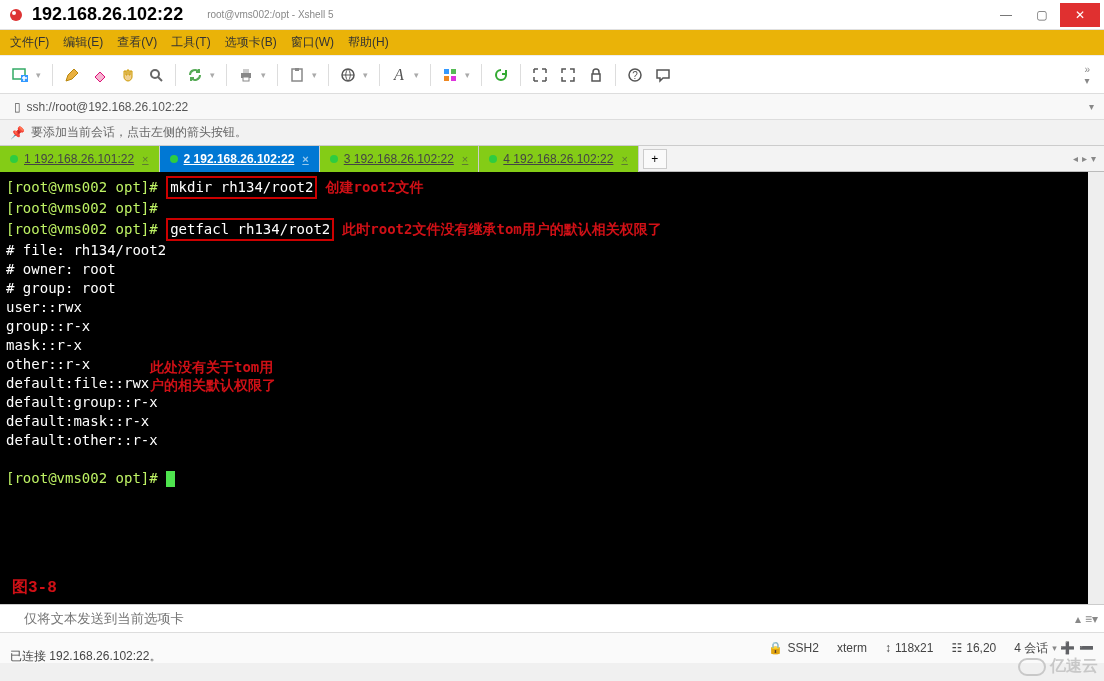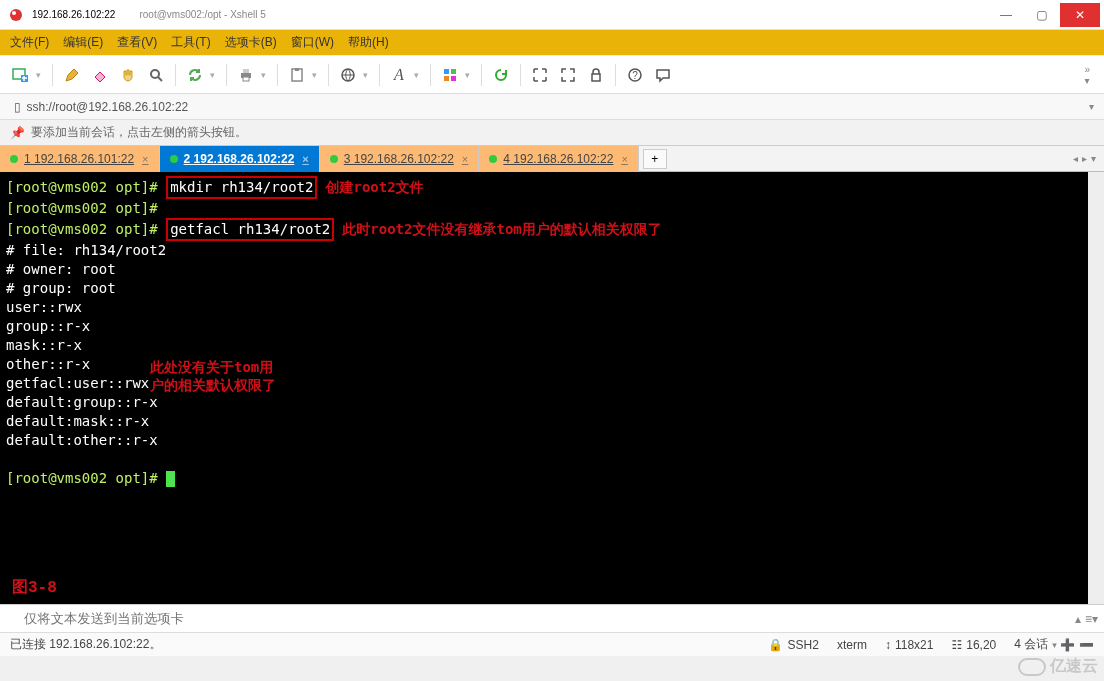--- a/index.html
+++ b/index.html
@@ -1,20 +1,20 @@
 <!DOCTYPE html>
 <html><head>
 <meta charset="utf-8">
 <style>
 * { margin: 0; padding: 0; box-sizing: border-box; }
 body { font-family: "Microsoft YaHei", Arial, sans-serif; font-size: 12px; background: #f0f0f0; width: 1104px; height: 681px; overflow: hidden; position: relative; }
 
 .titlebar { height: 30px; background: #fff; border-bottom: 1px solid #e0e0e0; display: flex; align-items: center; padding: 0 4px; }
 .titlebar .app-logo { width: 16px; height: 16px; margin: 0 8px 0 4px; }
-.titlebar .title-main { font-weight: normal; font-size: 10px; }
+.titlebar .title-main { font-weight: bold; font-size: 18px; }
 .titlebar .title-sub { color: #888; margin-left: 24px; font-size: 10px; }
 .titlebar .win-btns { margin-left: auto; display: flex; }
 .titlebar .win-btn { width: 36px; height: 24px; display: flex; align-items: center; justify-content: center; color: #666; }
 .titlebar .close-btn { background: #e03030; color: #fff; width: 40px; }
 
 .menubar { height: 26px; background: #eab308; display: flex; align-items: center; padding: 0 10px; gap: 14px; border-bottom: 1px solid #eee; }
 .menubar .menu-item { color: #333; cursor: default; }
 
 .toolbar { height: 38px; background: #fff; display: flex; align-items: center; padding: 0 8px; gap: 2px; border-bottom: 1px solid #ddd; }
 .toolbar .btn { width: 26px; height: 26px; display: flex; align-items: center; justify-content: center; color: #555; }
@@ -23,21 +23,21 @@
 .toolbar .chevrons { margin-left: auto; color: #888; font-size: 10px; padding-right: 6px; }
 
 .urlbar { height: 26px; background: #f8f8f8; display: flex; align-items: center; padding: 0 10px 0 14px; color: #555; border-bottom: 1px solid #ddd; }
 .urlbar .url-icon { margin-right: 6px; }
 .urlbar .drop-right { margin-left: auto; color: #888; font-size: 10px; }
 
 .hintbar { height: 26px; background: #f2f2f2; display: flex; align-items: center; padding: 0 10px; border-bottom: 1px solid #ccc; color: #666; gap: 6px; }
 .hintbar .pin-icon { font-size: 12px; }
 
 .tabbar { height: 26px; background: #f3f3f3; display: flex; align-items: center; border-bottom: 1px solid #bbb; }
-.tabbar .tab { height: 26px; display: flex; align-items: center; padding: 0 10px; gap: 6px; border-right: 1px solid #ccc; background: #fdba74; color: #444; text-decoration: underline; }
+.tabbar .tab { height: 26px; display: flex; align-items: center; padding: 0 10px; gap: 6px; border-right: 1px solid #ccc; background: #84cc16; color: #444; text-decoration: underline; }
 .tabbar .tab.active { background: #0078d4; color: #fff; font-weight: bold; }
 .tabbar .tab .dot { width: 8px; height: 8px; border-radius: 50%; background: #2ecc40; }
 .tabbar .tab .close-x { font-size: 11px; color: inherit; opacity: 0.6; margin-left: 2px; }
 .tabbar .add-tab { width: 24px; text-align: center; border: 1px solid #ccc; background: #fafafa; height: 20px; line-height: 18px; margin-left: 4px; }
 .tabbar .nav-right { margin-left: auto; display: flex; gap: 4px; padding-right: 8px; color: #888; font-size: 10px; }
 
 .terminal {
   background: #000; color: #fff;
   font-family: "Consolas","Courier New",monospace;
   font-size: 14px; line-height: 19px;
@@ -51,21 +51,21 @@
 .terminal .cmdbox { border: 2px solid #c00; padding: 0 2px; display: inline-block; }
 .terminal .anno { color: #d01016; font-weight: bold; margin-left: 8px; }
 .terminal .anno2 { color: #d01016; font-weight: bold; position: absolute; left: 150px; margin-top: 48px; }
 .terminal .cursor { display: inline-block; width: 9px; height: 16px; background: #4ee44e; vertical-align: middle; }
 .terminal .fig-label { position: absolute; left: 12px; bottom: 6px; color: #d01016; font-weight: bold; font-size: 16px; }
 
 .inputbar { height: 28px; background: #fff; display: flex; align-items: center; border-top: 1px solid #ccc; padding: 0; }
 .inputbar input { flex: 1; border: none; padding: 0 24px; height: 100%; color: #888; outline: none; background: #fff; }
 .inputbar .inp-btns { display: flex; gap: 4px; padding: 0 6px; color: #888; }
 
-.statusbar { height: 24px; background: #fafafa; display: flex; align-items: center; padding: 1px 10px; border-top: 1px solid #ddd; font-size: 12px; color: #444; gap: 18px; }
+.statusbar { height: 24px; background: #fafafa; display: flex; padding: 15px 10px; border-top: 1px solid #ddd; font-size: 12px; color: #444; gap: 18px; }
 .statusbar .s-left { flex: 1; }
 .statusbar .s-item { display: flex; align-items: center; gap: 4px; }
 .statusbar .s-drop { color: #888; font-size: 9px; }
 
 .watermark { position: absolute; right: 6px; bottom: 4px; color: #c8c8c8; font-size: 16px; font-weight: bold; display: flex; align-items: center; gap: 4px; pointer-events: none; }
 .watermark .wm-cloud { width: 28px; height: 18px; border: 2px solid #c8c8c8; border-radius: 9px; position: relative; }
 </style>
 </head>
 <body>
 
@@ -256,21 +256,21 @@
   <pre><span class="prompt">[root@vms002 opt]# </span><span class="cmdbox">mkdir rh134/root2</span><span class="anno">创建root2文件</span>
 <span class="prompt">[root@vms002 opt]# </span>
 <span class="prompt">[root@vms002 opt]# </span><span class="cmdbox">getfacl rh134/root2</span><span class="anno">此时root2文件没有继承tom用户的默认相关权限了</span>
 <span># file: rh134/root2</span>
 <span># owner: root</span>
 <span># group: root</span>
 <span>user::rwx</span>
 <span>group::r-x</span><span class="anno2" style="top:138px">此处没有关于tom用</span>
 <span>mask::r-x</span>
 <span>other::r-x</span><span class="anno2" style="top:156px">户的相关默认权限了</span>
-<span>getfacl:user::rwx</span>
+<span>default:file::rwx</span>
 <span>default:group::r-x</span>
 <span>default:mask::r-x</span>
 <span>default:other::r-x</span>
 
 <span class="prompt">[root@vms002 opt]# </span><span class="cursor"></span></pre>
   <div class="fig-label">图3-8</div>
 </div>
 
 <div class="inputbar">
   <input type="text" placeholder="仅将文本发送到当前选项卡" style="">

